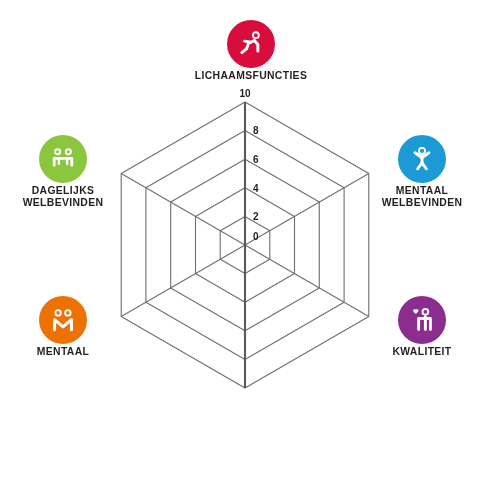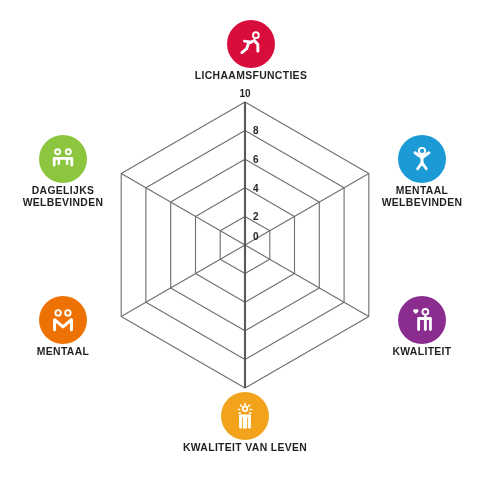--- a/index.html
+++ b/index.html
@@ -150,41 +150,20 @@
         <circle cx="19.6" cy="7.3" r="3.1" fill="none" stroke="#fff" stroke-width="2"></circle>
         <path d="M19.6 12.5 L19.6 26.2" fill="none" stroke="#fff" stroke-width="3.1" stroke-linecap="round"></path>
         <path d="M19.6 14.4 L25.0 14.4 L25.0 26.2" fill="none" stroke="#fff" stroke-width="3.0" stroke-linecap="round" stroke-linejoin="round"></path>
         <path d="M19.6 14.4 L12.4 14.4 L12.4 26.2" fill="none" stroke="#fff" stroke-width="3.0" stroke-linecap="round" stroke-linejoin="round"></path>
         <path d="M9.4 5.0 c-1.1-1.1-2.9-0.4-2.9 1.1 0 1.5 2.9 3.3 2.9 3.3 s2.9-1.8 2.9-3.3 c0-1.5-1.8-2.2-2.9-1.1 z" fill="#fff"></path>
       </svg>
     </div>
     <div class="caption">KWALITEIT</div>
   </div>
 
-  <div class="dim dim-kwaliteit">
-    <div class="badge" style="background:#F2A31B">
-      <svg width="30" height="30" viewBox="0 0 32 32">
-        <circle cx="16" cy="8.3" r="2.5" fill="none" stroke="#fff" stroke-width="1.8"></circle>
-        <g stroke="#fff" stroke-width="1.7" stroke-linecap="round">
-          <line x1="16" y1="2.8" x2="16" y2="4.1"></line>
-          <line x1="11.1" y1="4.3" x2="11.9" y2="5.4"></line>
-          <line x1="20.9" y1="4.3" x2="20.1" y2="5.4"></line>
-          <line x1="8.9" y1="9.0" x2="10.3" y2="9.0"></line>
-          <line x1="23.1" y1="9.0" x2="21.7" y2="9.0"></line>
-          <line x1="9.9" y1="13.2" x2="11.0" y2="12.4"></line>
-          <line x1="22.1" y1="13.2" x2="21.0" y2="12.4"></line>
-        </g>
-        <path d="M11.2 16.0 h4.0 v12.0" fill="none" stroke="#fff" stroke-width="3.0" stroke-linejoin="round" stroke-linecap="round"></path>
-        <path d="M11.2 16.0 v12.0" fill="none" stroke="#fff" stroke-width="3.0" stroke-linecap="round"></path>
-        <path d="M20.8 16.0 h-4.0 v12.0" fill="none" stroke="#fff" stroke-width="3.0" stroke-linejoin="round" stroke-linecap="round"></path>
-        <path d="M20.8 16.0 v12.0" fill="none" stroke="#fff" stroke-width="3.0" stroke-linecap="round"></path>
-      </svg>
-    </div>
-    <div class="caption">KWALITEIT VAN LEVEN</div>
-  </div>
 
   <div class="dim dim-meedoen">
     <div class="badge" style="background:#EE7203">
       <svg width="30" height="30" viewBox="0 0 32 32">
         <circle cx="10.8" cy="8.4" r="2.9" fill="none" stroke="#fff" stroke-width="2"></circle>
         <circle cx="21.2" cy="8.4" r="2.9" fill="none" stroke="#fff" stroke-width="2"></circle>
         <path d="M7.0 26.4 L7.0 15.6 L16 23.4 L25 15.6 L25 26.4" fill="none" stroke="#fff" stroke-width="3.2" stroke-linecap="round" stroke-linejoin="round"></path>
       </svg>
     </div>
     <div class="caption">MENTAAL</div>

